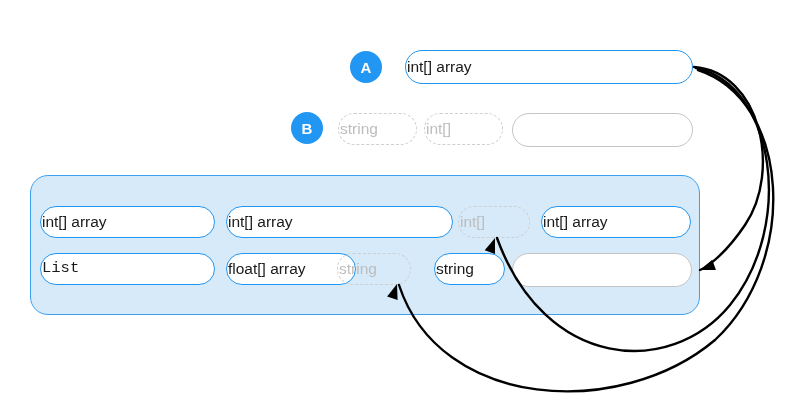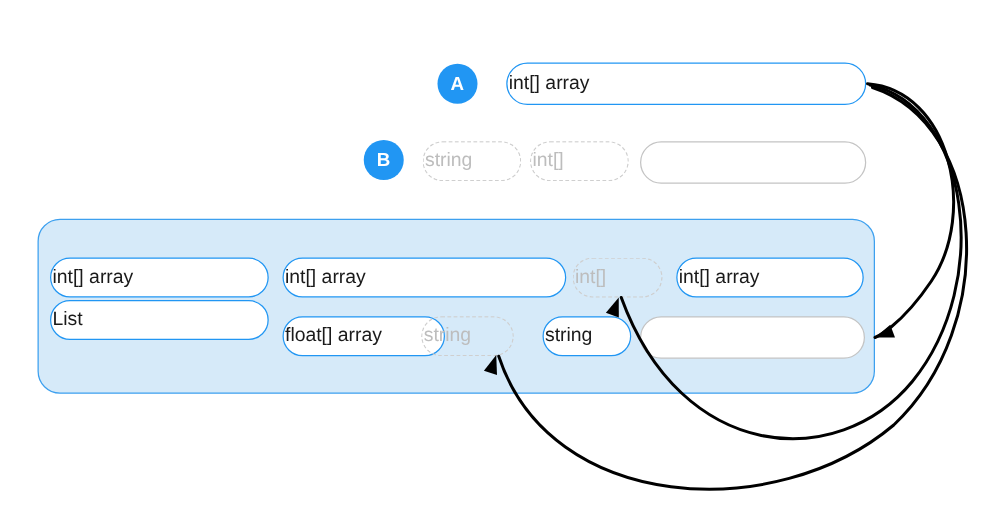--- a/index.html
+++ b/index.html
@@ -93,21 +93,21 @@
   <div class="chip ghost" style="left:424px; top:113px; width:79px; height:32px;">int[]</div>
   <div class="chip empty" style="left:512px; top:113px; width:181px; height:34px;"></div>
 
   <div id="panel"></div>
 
   <div class="chip solid" style="left:40px; top:206px; width:175px; height:32px;">int[] array</div>
   <div class="chip solid" style="left:226px; top:206px; width:227px; height:32px;">int[] array</div>
   <div class="chip ghost" style="left:458px; top:206px; width:72px; height:32px;">int[]</div>
   <div class="chip solid" style="left:541px; top:206px; width:150px; height:32px;">int[] array</div>
 
-  <div class="chip solid" style="left:40px; top:240px; width:175px; height:32px;">List</div>
+  <div class="chip solid" style="left:40px; top:253px; width:175px; height:32px;font-family:Liberation Mono, monospace;">List</div>
   <div class="chip solid" style="left:226px; top:253px; width:130px; height:32px;">float[] array</div>
   <div class="chip ghost" style="left:337px; top:253px; width:74px; height:32px;">string</div>
   <div class="chip solid" style="left:434px; top:253px; width:71px; height:32px;">string</div>
   <div class="chip empty" style="left:512px; top:253px; width:180px; height:34px;"></div>
 
   <svg id="arrows" viewBox="0 0 800 408">
     <g id="arrow-group" fill="none" stroke="#000000" stroke-width="2.4" stroke-linecap="round">
         <path d="M 694 67 C 760 72, 782 170, 745 225 C 720 262, 700 270, 700 270" stroke="#000000" fill="none"></path>
         <polygon points="0,0 -15,-5.5 -15,5.5" fill="#000000" stroke="none" transform="translate(700,270) rotate(160)"></polygon>
         <path d="M 696 68 C 775 85, 795 225, 730 305 C 670 378, 545 370, 497 238" stroke="#000000" fill="none"></path>

